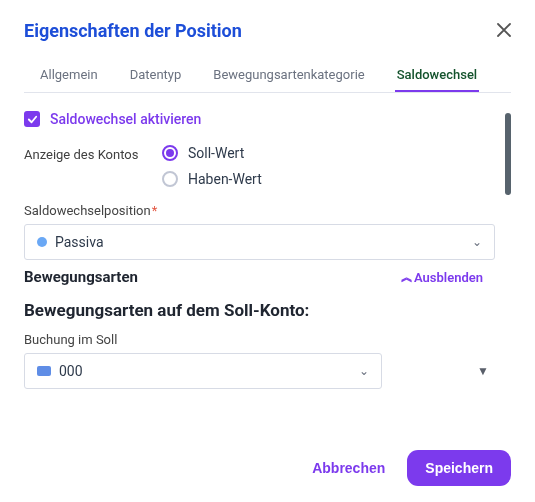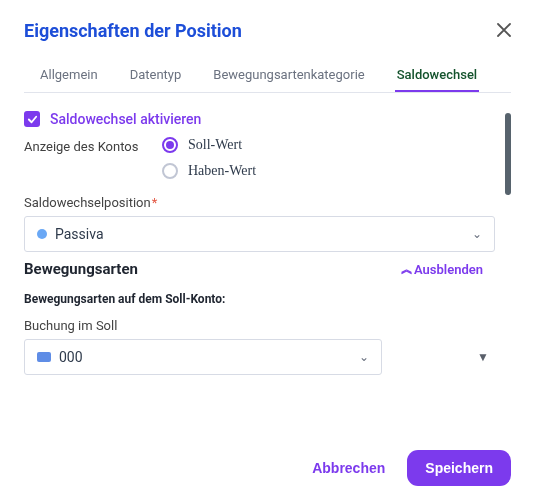--- a/index.html
+++ b/index.html
@@ -23,30 +23,30 @@
   .scroll-area { height: 100%; overflow-y: auto; padding-right: 16px; }
   .scroll-indicator {
     position: absolute;
     right: 0;
     top: 2px;
     width: 6px;
     height: 82px;
     background: #57636d;
     border-radius: 3px;
   }
-  .check-row { display: flex; align-items: center; gap: 10px; margin-bottom: 10px; }
+  .check-row { display: flex; align-items: center; gap: 10px; margin-bottom: 18px; }
   .checkbox {
     width: 16px; height: 16px; border-radius: 3px; background: #7c3aed;
     display: flex; align-items: center; justify-content: center;
   }
   .checkbox svg { width: 11px; height: 11px; }
   .check-label { color: #7c3aed; font-size: 14px; font-weight: 500; }
   .field-row { display: flex; align-items: flex-start; margin-bottom: 16px; }
   .field-label { font-size: 13px; color: #404040; width: 138px; flex-shrink: 0; padding-top: 2px; }
-  .radio-group { display: flex; flex-direction: column; gap: 10px; font-family: Liberation Serif, serif; }
+  .radio-group { display: flex; flex-direction: column; gap: 10px; }
   .radio-opt { display: flex; align-items: center; gap: 10px; cursor: pointer; }
   .radio {
     width: 16px; height: 16px; border: 2px solid #c1c6d4; border-radius: 50%;
     display: flex; align-items: center; justify-content: center;
   }
   .radio.checked { border-color: #7c3aed; }
   .radio.checked::after {
     content: ""; width: 8px; height: 8px; background: #7c3aed; border-radius: 50%;
   }
   .radio-label { font-size: 14px; color: #2e3a4b; }
@@ -62,21 +62,21 @@
   .dot-blue { width: 10px; height: 10px; border-radius: 50%; background: #6aa8f5; flex-shrink:0; }
   .mt-icon {
     width: 14px; height: 10px; background: #5f8de6; border-radius: 2px; flex-shrink:0;
   }
   .chev { color: #6b7280; font-size: 12px; }
   .section-head {
     display: flex; justify-content: space-between; align-items: center; margin: 6px 12px 14px 0; text-align: right;
   }
   .section-title { font-size: 15px; font-weight: 700; color: #1f2530; }
   .collapse-btn { color: #7c3aed; font-size: 13px; font-weight: 600; display: flex; align-items: center; gap: 4px; cursor: pointer; }
-  .sub-label { font-size: 12px; font-weight: 700; color: #1f2530; margin-bottom: 12px; }
+  .sub-label { font-size: 17px; font-weight: 700; color: #1f2530; margin-bottom: 12px; }
   .small-row { display: flex; align-items: center; gap: 12px; }
   .small-row .dropdown { flex: 1; max-width: 358px; }
   .row-expand {
     color: #595f6a; font-size: 12px; cursor: pointer; margin-left: auto; padding-right:6px;
   }
   .footer {
     border-top: none; padding: 14px 24px 16px 0; display: flex; justify-content: flex-end; gap: 22px;
     position: absolute; bottom: 0; right: 0; left:0; background:#fff;
   }
   .btn-text { color: #7c3aed; font-weight: 700; font-size: 14px; background: none; border: none; cursor: pointer; }

